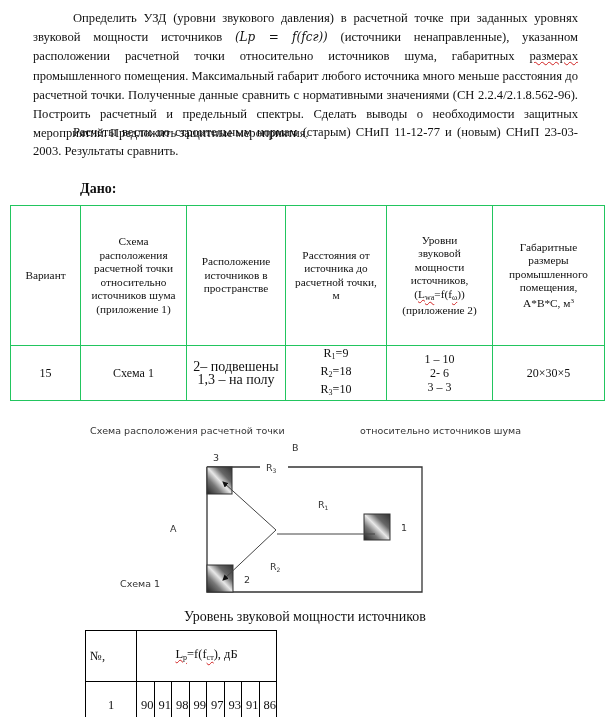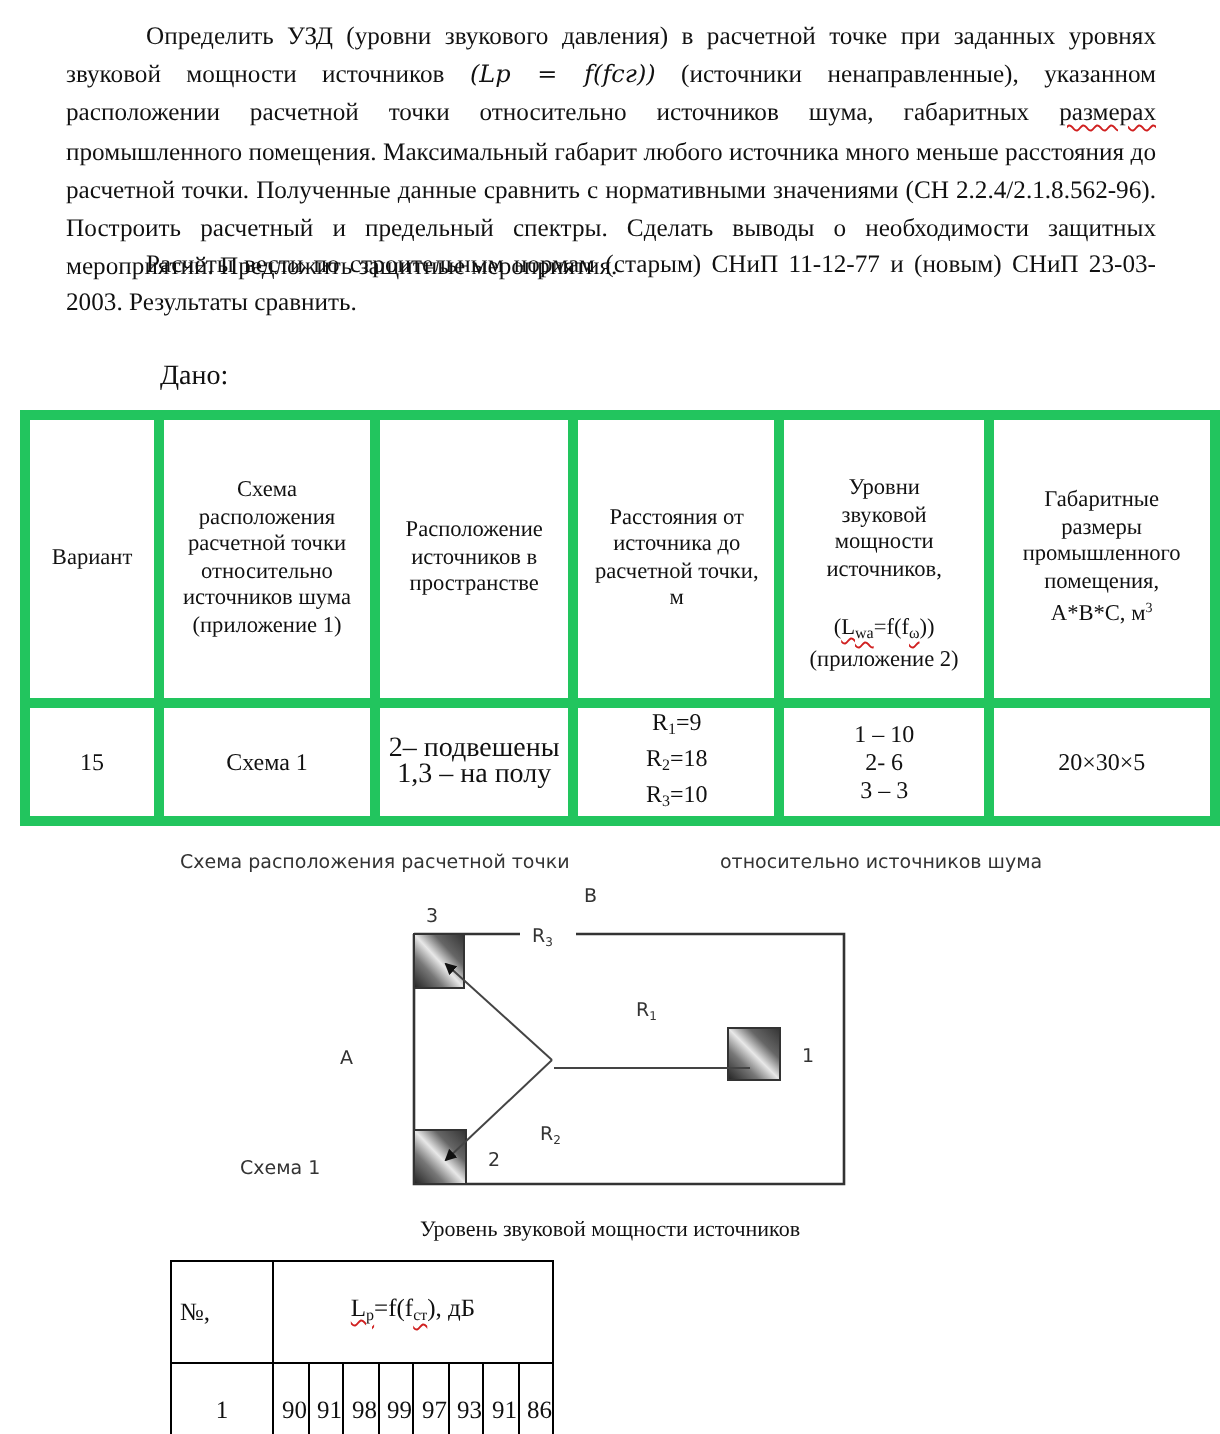--- a/index.html
+++ b/index.html
@@ -5,35 +5,35 @@
   html, body { margin: 0; padding: 0; background: #ffffff; }
   body { width: 610px; height: 717px; position: relative; overflow: hidden;
          font-family: "Liberation Serif", "DejaVu Serif", serif; color: #111; }
   .para { position: absolute; left: 33px; width: 545px; font-size: 12.6px; line-height: 19.2px;
           text-align: justify; text-align-last: left; }
   .para .indent { display: inline-block; width: 40px; }
   .math { font-style: italic; font-family: "DejaVu Serif", serif; font-size: 12px; }
   .squig { text-decoration: underline wavy #d02020; text-decoration-thickness: 1px; }
   #p1 { top: 9px; }
   #p2 { top: 123px; }
-  .dano { position: absolute; left: 80px; top: 181px; font-weight: normal; font-size: 14px; text-align: right; }
+  .dano { position: absolute; left: 80px; top: 181px; font-weight: bold; font-size: 14px; text-align: right; }
 
   table.main { position: absolute; left: 10px; top: 205px; border-collapse: collapse;
                font-size: 11.3px; line-height: 13.5px; }
-  table.main td { border: 5px solid #22c55e; text-align: center; vertical-align: middle; padding: 0 3px; }
+  table.main td { border: 1px solid #22c55e; text-align: center; vertical-align: middle; padding: 0 3px; }
   table.main tr.hdr td { height: 139px; }
   table.main tr.body td { height: 47px; font-size: 12px; line-height: 14px; }
   .sub { font-size: 8px; vertical-align: -2px; }
   .sup { font-size: 7px; vertical-align: 4px; }
 
   .diagram { position: absolute; left: 90px; top: 420px; width: 440px; height: 180px; }
   .diagram svg { width: 440px; height: 180px; }
   .dlabel { font-family: "DejaVu Sans", sans-serif; font-size: 9.5px; fill: #333; }
 
-  .tbl2-title { position: absolute; left: 0; width: 610px; top: 609px; text-align: center; font-size: 11px; }
+  .tbl2-title { position: absolute; left: 0; width: 610px; top: 609px; text-align: center; font-size: 14px; }
   table.lw { position: absolute; left: 85px; top: 630px; border-collapse: collapse; font-size: 12.5px; line-height: 14px; }
   table.lw td { border: 1px solid #000; padding: 0 0 0 4px; text-align: left; height: 14px; }
   table.lw td.num { text-align: center; padding: 16px; }
   table.lw tr.last td { border-bottom: 2px solid #000; }
 </style>
 </head>
 <body>
 
 <div class="para" id="p1"><span class="indent"></span><span>Определить УЗД (уровни звукового давления) в расчетной точке при заданных уровнях звуковой мощности источников </span><span class="math">(Lp = f(fсг))</span><span> (источники ненаправленные), указанном расположении расчетной точки относительно источников шума, габаритных </span><span class="squig">размерах</span><span> промышленного помещения. Максимальный габарит любого источника много меньше расстояния до расчетной точки. Полученные данные сравнить с нормативными значениями (СН 2.2.4/2.1.8.562-96). Построить расчетный и предельный спектры. Сделать выводы о необходимости защитных мероприятий. Предложить защитные мероприятия.</span></div>
 
@@ -48,21 +48,21 @@
     <td style="width:99px">
           <div style="width:92px;margin:0 auto">Схема расположения расчетной точки относительно источников шума (приложение 1)</div>
         </td>
     <td style="width:92px">
           <div style="width:80px;margin:0 auto">Расположение источников в пространстве</div>
         </td>
     <td style="width:94px">
           <div style="width:88px;margin:0 auto">Расстояния от источника до расчетной точки, м</div>
         </td>
     <td style="width:99px">
-      <div style="width:80px;margin:16px auto">Уровни звуковой мощности источников,</div>
+      <div style="width:80px;margin:0 auto">Уровни звуковой мощности источников,</div>
       <div>(<span class="squig">L</span><span class="sub squig">wa</span><span>=f(f</span><span class="sub squig">ω</span><span>))</span></div>
       <div>(приложение 2)</div>
     </td>
     <td style="width:105px">
           <div style="width:96px;margin:16px auto"><span>Габаритные размеры промышленного помещения, A*B*C, м</span><span class="sup">3</span></div>
         </td>
   </tr>
   <tr class="body">
     <td>15</td>
     <td>Схема 1</td>

